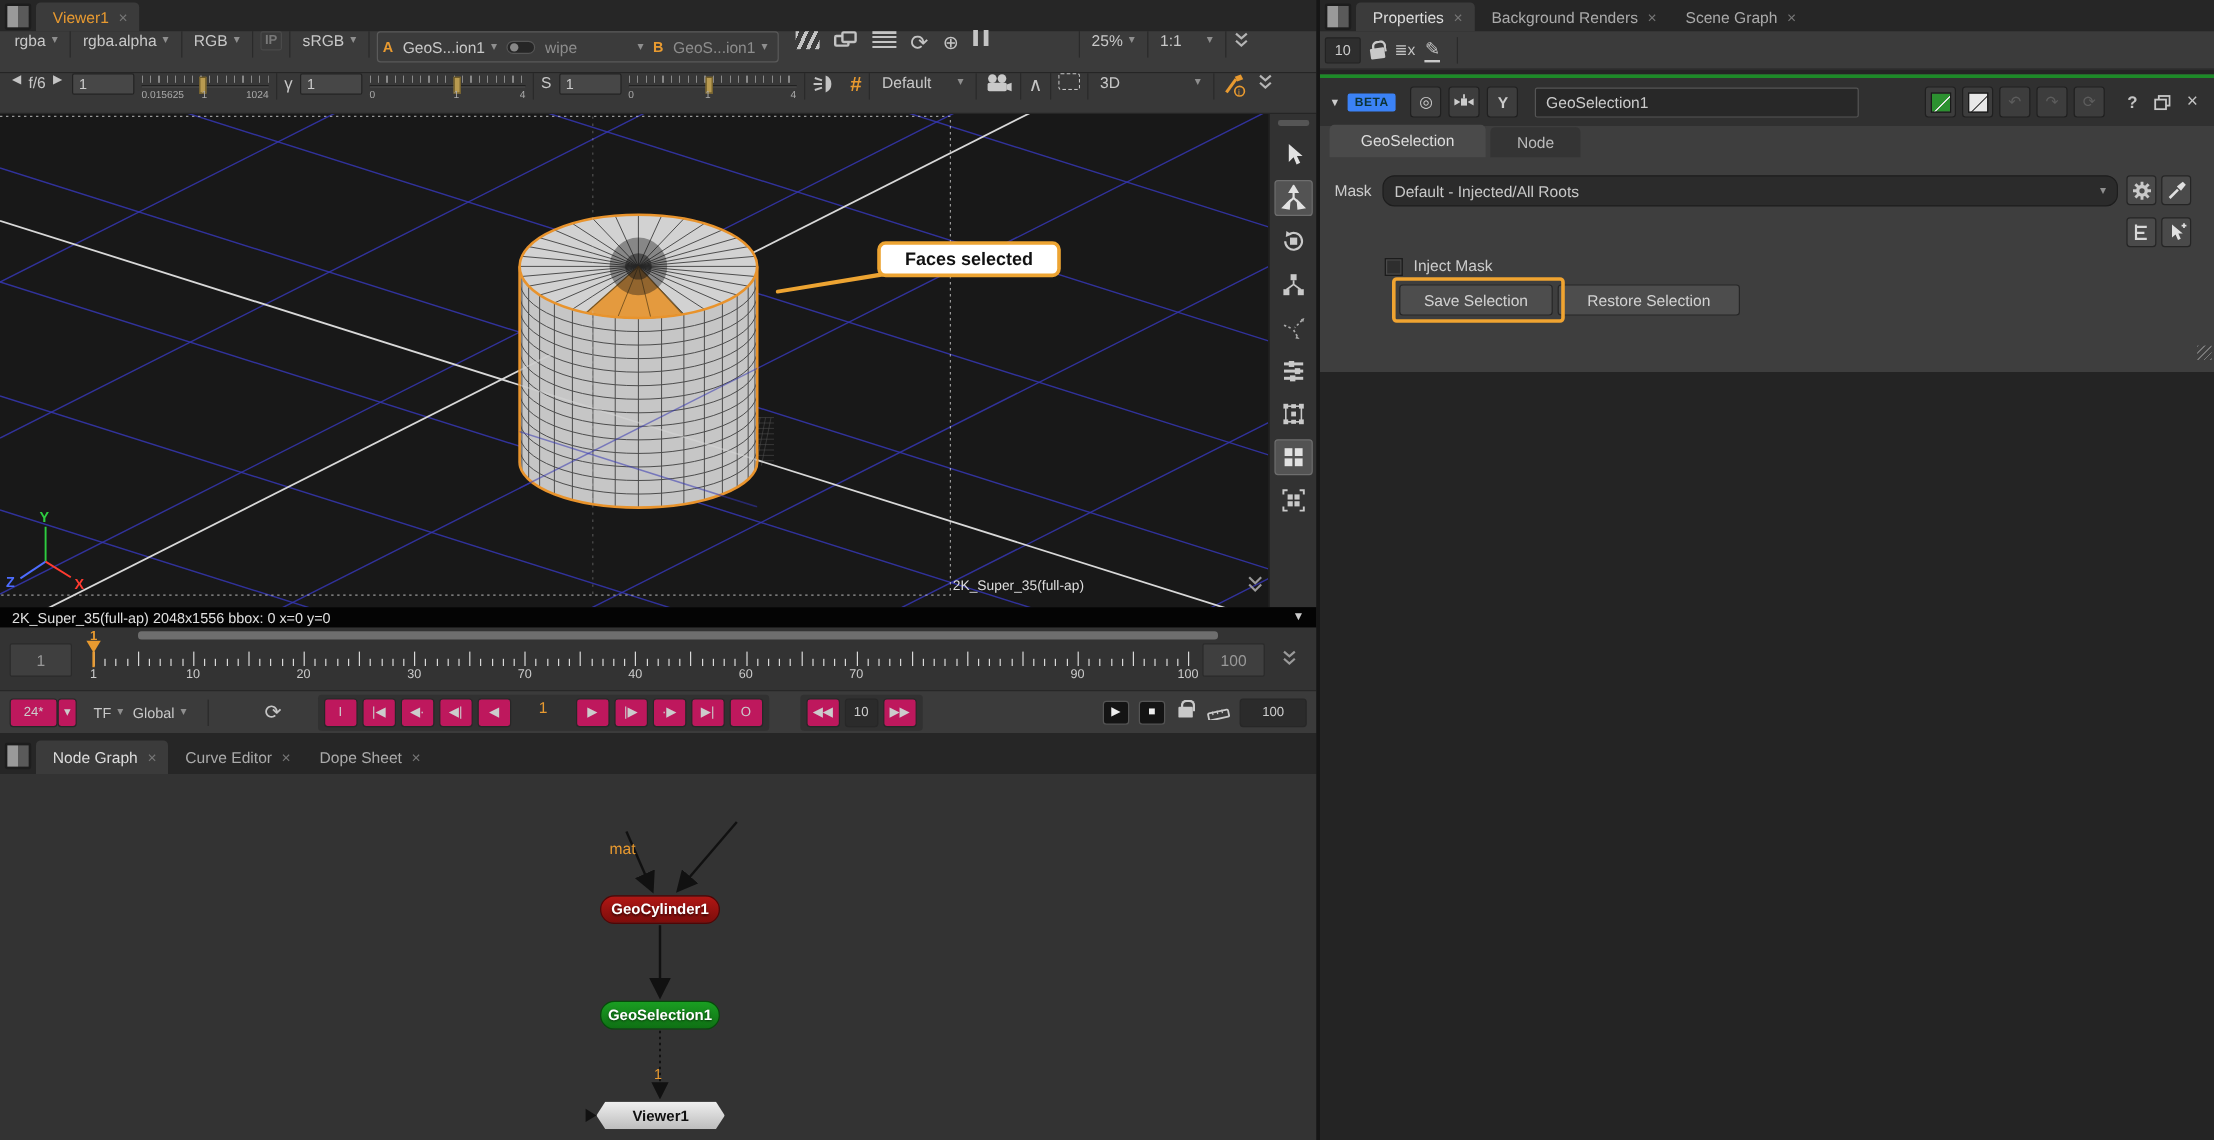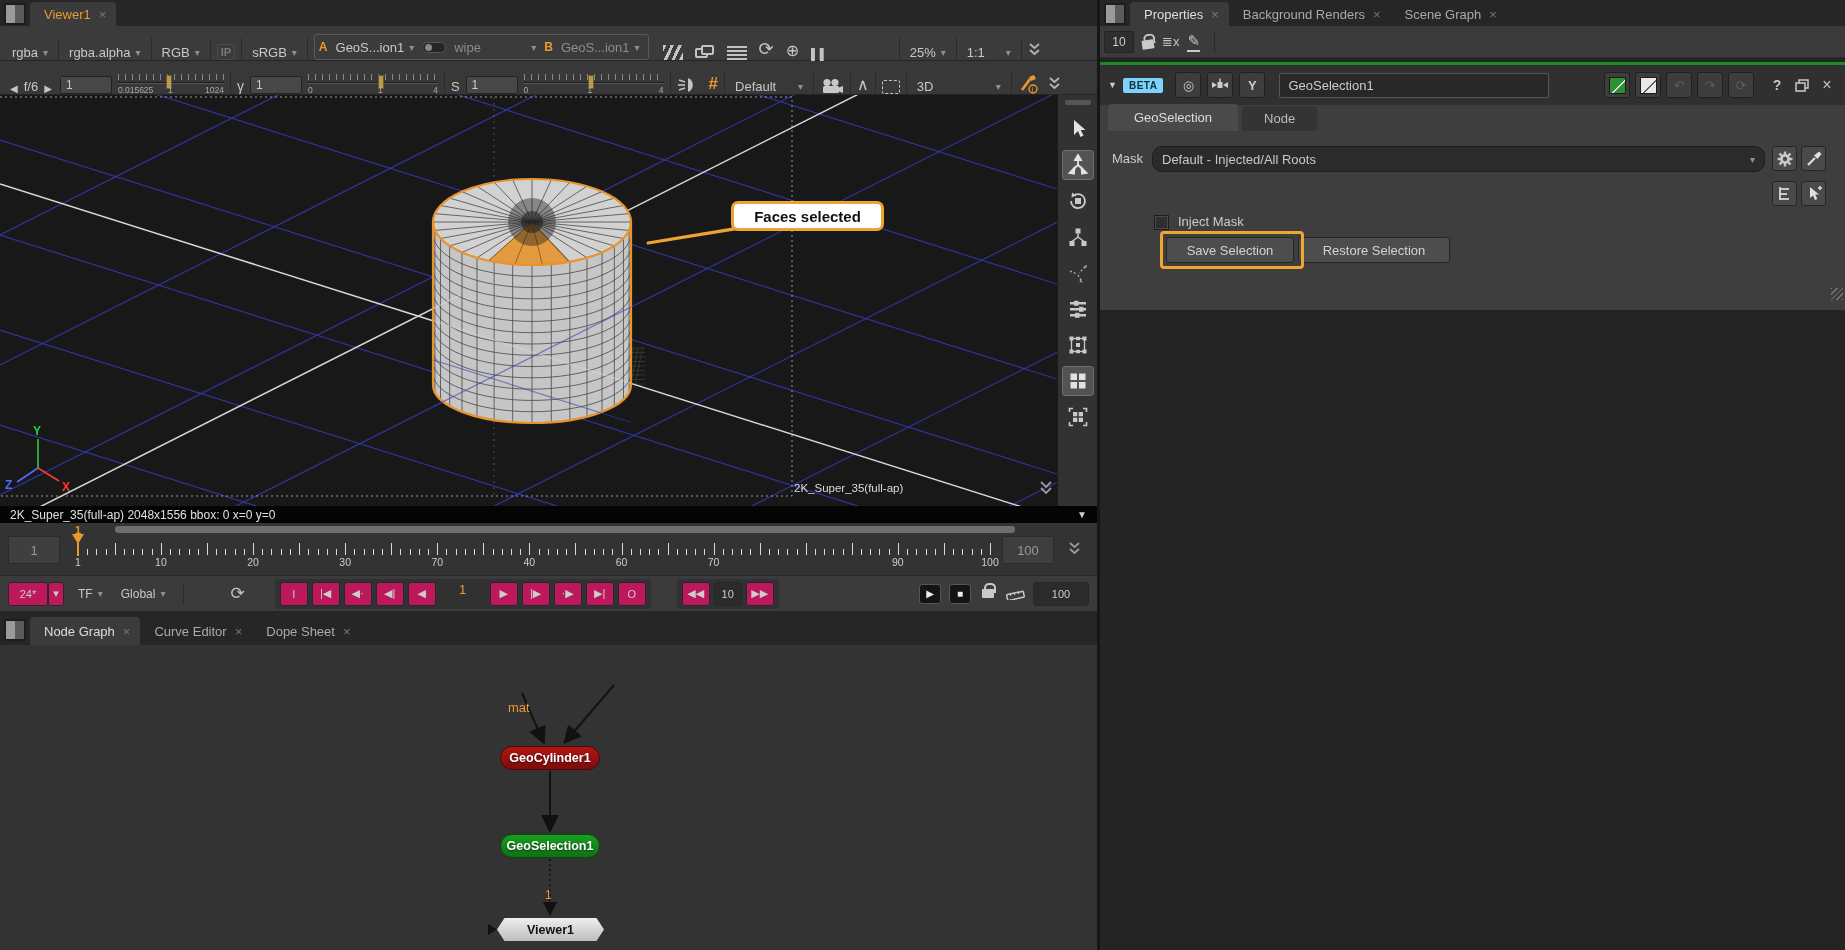--- a/index.html
+++ b/index.html
@@ -10,21 +10,21 @@
 
   
   .tabbar { position:absolute; left:0; width:100%; height:26px; background:#262626; display:flex; align-items:flex-end; }
   .corner-btn { width:22px; height:22px; margin:0 4px 1px 4px; background:linear-gradient(90deg,#9a9a9a 0 50%,#5a5a5a 50% 100%); border:2px solid #1d1d1d; border-radius:2px; }
   .tab { height:24px; display:flex; align-items:center; gap:8px; padding:0 10px 0 14px; font-size:13px; color:#aaa; border-radius:4px 4px 0 0; }
   .tab.active { background:#3b3b3b; color:#ddd; }
   .tab .x { color:#777; font-size:13px; }
   .tab.viewer-active { color:#e89a30; }
 
   
-  .toolbar { position:absolute; left:0; width:1097px; background:#3b3b3b; display:flex; align-items:flex-end; border-bottom:1px solid #252525; font-size:13px; }
+  .toolbar { position:absolute; left:0; width:1097px; background:#3b3b3b; display:flex; align-items:flex-start; border-bottom:1px solid #252525; font-size:13px; }
   .sep { width:1px; height:22px; background:#2a2a2a; margin:0 6px; flex:none; }
   .dd { display:flex; align-items:center; gap:5px; padding:0 4px; color:#c8c8c8; }
   .dd .ar { color:#8f8f8f; font-size:10px; }
   .ibtn { display:flex; align-items:center; justify-content:center; color:#c4c4c4; flex:none; }
   .numfield { background:#474747; border:1px solid #232323; border-radius:2px; color:#ccc; font-size:12px; padding:1px 5px; font-family:"Liberation Sans",sans-serif; }
   .slider { position:relative; height:22px; flex:none; }
   .slider .ticks { position:absolute; left:0; top:2px; width:100%; height:6px; background:repeating-linear-gradient(90deg,#888 0 1px,transparent 1px 7px); }
   .slider .track { position:absolute; left:0; top:10px; width:100%; height:2px; background:#1c1c1c; border-bottom:1px solid #555; }
   .slider .handle { position:absolute; top:3px; width:6px; height:14px; background:#b89a50; border:1px solid #6d5a28; }
   .slider .lab { position:absolute; top:13px; font-size:8.5px; color:#aaa; }
@@ -79,21 +79,21 @@
   #node-geosel { left:500px; top:189px; background:linear-gradient(180deg,#1a9e22,#0f7014); border:1px solid #074a0b; }
   #node-viewer { left:497px; top:273px; width:107px; height:23px; position:absolute; background:linear-gradient(180deg,#efefef,#bdbdbd); color:#111; font-weight:bold; font-size:12.5px; display:flex; align-items:center; justify-content:center; clip-path:polygon(7% 0,93% 0,100% 50%,93% 100%,7% 100%,0 50%); }
   #mat-label { position:absolute; left:508px; top:55px; color:#e89a30; font-size:13px; }
   #viewer-input-num { position:absolute; left:545px; top:243px; color:#e89a30; font-size:12px; }
 
   
   #props-toolbar { position:absolute; left:0; top:26px; width:745px; height:32px; background:#3b3b3b; display:flex; align-items:center; padding-left:4px; gap:8px; border-bottom:1px solid #2a2a2a; }
   #node-panel { position:absolute; left:0; top:62px; width:745px; height:248px; background:#3e3e3e; }
   #np-topline { position:absolute; left:0; top:0; width:100%; height:3px; background:#1d8a28; }
   #np-header { position:absolute; left:0; top:3px; width:100%; height:40px; background:#303030; display:flex; align-items:center; gap:6px; padding:0 8px; }
-  .beta-badge { background:#7dd3fc; color:#0c3336; font-size:10px; font-weight:bold; padding:2px 6px; border-radius:2px; letter-spacing:.5px; }
+  .beta-badge { background:#3b82f6; color:#0c3336; font-size:10px; font-weight:bold; padding:2px 6px; border-radius:2px; letter-spacing:.5px; }
   .hbtn { width:26px; height:26px; background:#3d3d3d; border:1px solid #202020; border-radius:3px; display:flex; align-items:center; justify-content:center; color:#ccc; font-size:13px; flex:none; }
   #np-name { width:270px; height:25px; background:#282828; border:1px solid #555; border-radius:2px; color:#ccc; font-size:13px; padding:0 8px; }
   .swatch { width:17px; height:17px; border:1px solid #1a1a1a; }
   .swatch.green { background:linear-gradient(135deg,#2c9130 0 54%,#e5e5e5 54% 60%,#2c9130 60% 100%); }
   .swatch.white { background:linear-gradient(135deg,#e8e8e8 0 54%,#606060 54% 60%,#e8e8e8 60% 100%); }
   .hbtn.disabled { color:#5d5d5d; }
   #np-tabs { position:absolute; left:8px; top:43px; height:26px; display:flex; align-items:flex-end; gap:4px; }
   .np-tab { padding:5px 22px; font-size:13px; border-radius:4px 4px 0 0; background:#343434; color:#bbb; }
   .np-tab.active { background:#4a4a4a; color:#ddd; padding:6px 26px; }
   .field { background:#2b2b2b; border:1px solid #1d1d1d; border-radius:2px; color:#c8c8c8; font-size:13px; height:26px; display:flex; align-items:center; padding:0 9px; }
@@ -688,21 +688,21 @@
         </svg></div>
   </div>
 
   <div id="transport">
     <div class="tbtn" style="margin-left:8px; min-width:40px;">24*</div>
     <div class="tbtn sm">▾</div>
     <div class="dd" style="margin-left:10px;">
         <span>TF</span>
         <span class="ar">▾</span>
       </div>
-    <div class="dd" style="margin-left:10px;">
+    <div class="dd" style="margin-left:0;">
         <span>Global</span>
         <span class="ar">▾</span>
       </div>
     <div class="sep" style="margin-left:14px;"></div>
     <div class="ibtn" style="margin-left:40px; font-size:17px;">⟳</div>
     <div style="display:flex; gap:4px; margin-left:30px; background:#313131; padding:3px 5px; border-radius:3px;">
       <div class="tbtn">I</div>
       <div class="tbtn">|◀</div>
       <div class="tbtn">◀·</div>
       <div class="tbtn">◀|</div>

